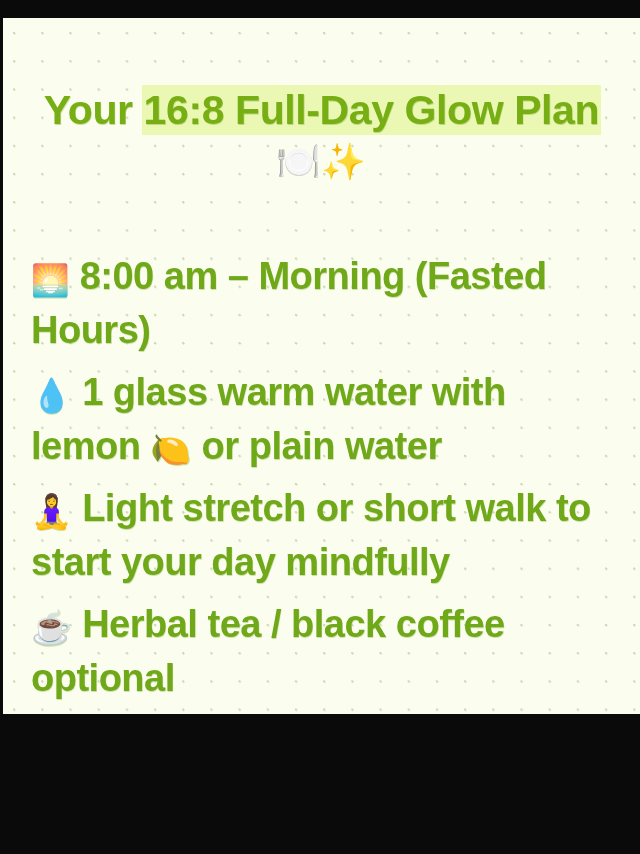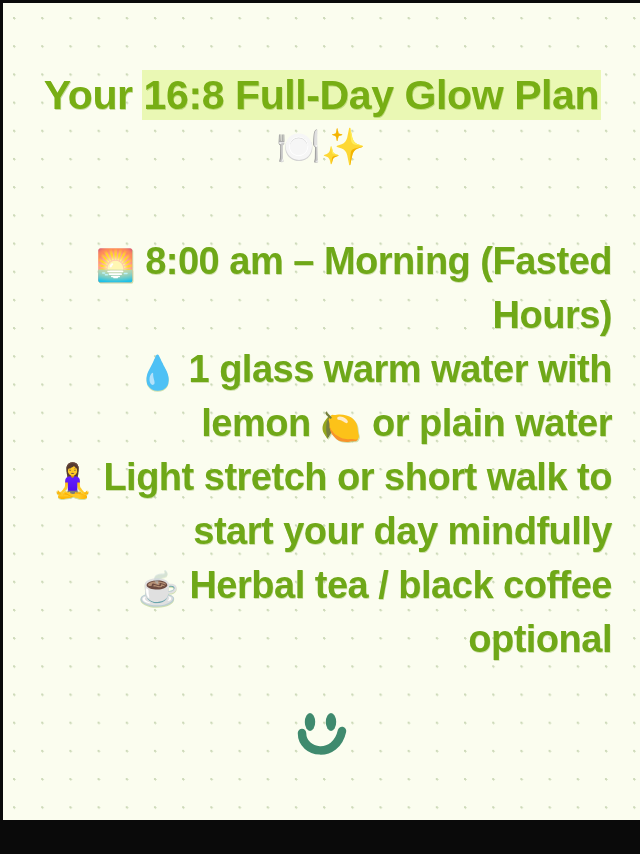--- a/index.html
+++ b/index.html
@@ -11,23 +11,23 @@
     width: 640px;
     height: 854px;
     overflow: hidden;
     font-family: "Liberation Sans", sans-serif;
   }
 
   
   #slide {
     position: absolute;
     left: 3px;
-    top: 3px;
+    top: 18px;
     width: 637px;
-    height: 817px;
+    height: 696px;
     background-color: #fbfdef;
     background-image:
       radial-gradient(circle at 1.2px 1.2px, rgba(150,175,120,0.45) 1.2px, transparent 1.4px);
     background-size: 28.2px 28.2px;
     background-position: 10px 14px;
     overflow: hidden;
   }
 
   
   .title-wrap {
@@ -63,30 +63,30 @@
     line-height: 1.1;
     letter-spacing: 0px;
   }
 
   
   .body-block {
     position: absolute;
     left: 28px;
     top: 232px;
     width: 581px;
-    text-align: right;
+    text-align: left;
     color: #6fa818;
     font-size: 38px;
     font-weight: bold;
     line-height: 1.42;
     letter-spacing: -0.5px;
     text-shadow: 0.5px 0.5px 0 rgba(110,160,20,0.3);
   }
   .body-block .para { margin: 0; padding: 0; }
-  .para + .para { margin-top: 0px; }
+  .para + .para { margin-top: 8px; }
   .em { font-size: 33px; vertical-align: -2px; letter-spacing: 0; }
   .em-sun { font-size: 31px; }
 
   
   .smiley {
     position: absolute;
     left: 0;
     top: 706px;
     width: 637px;
     text-align: center;

